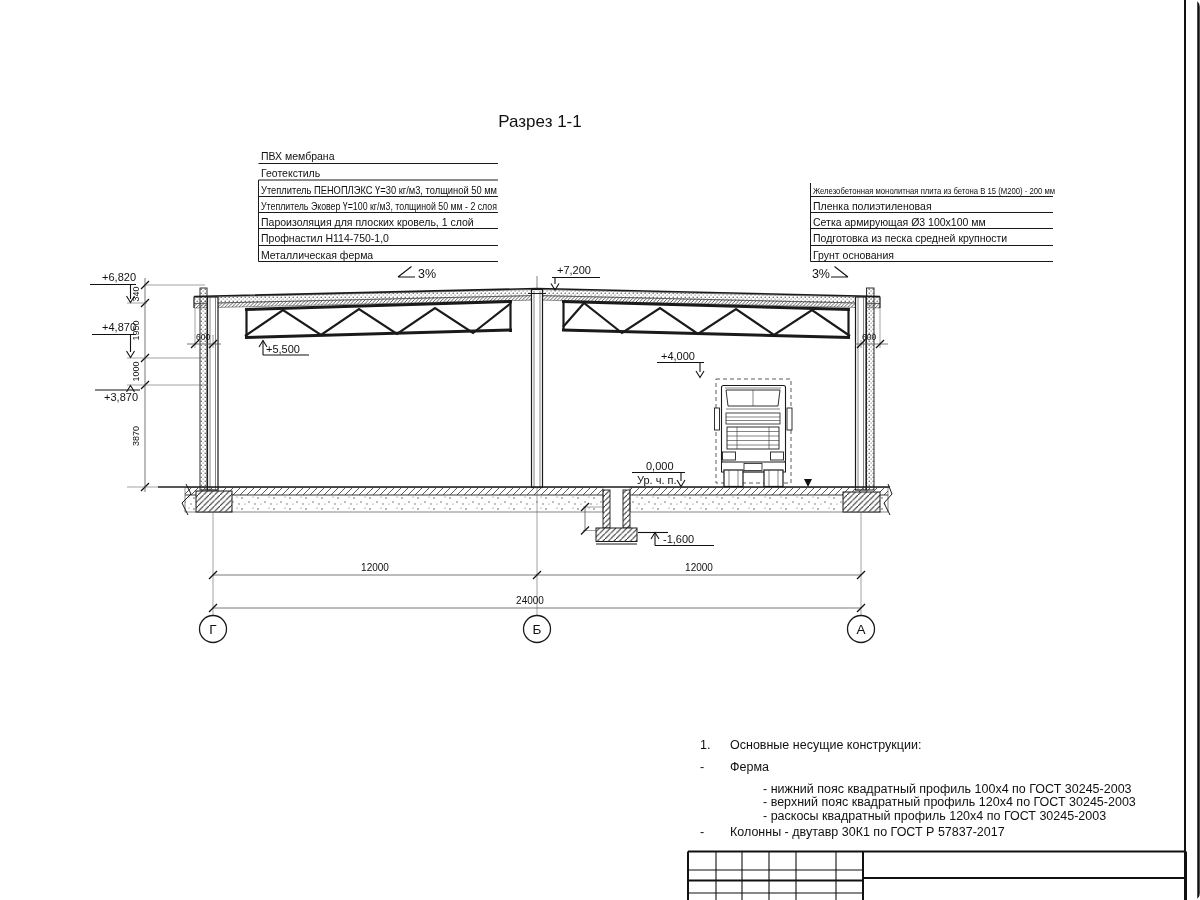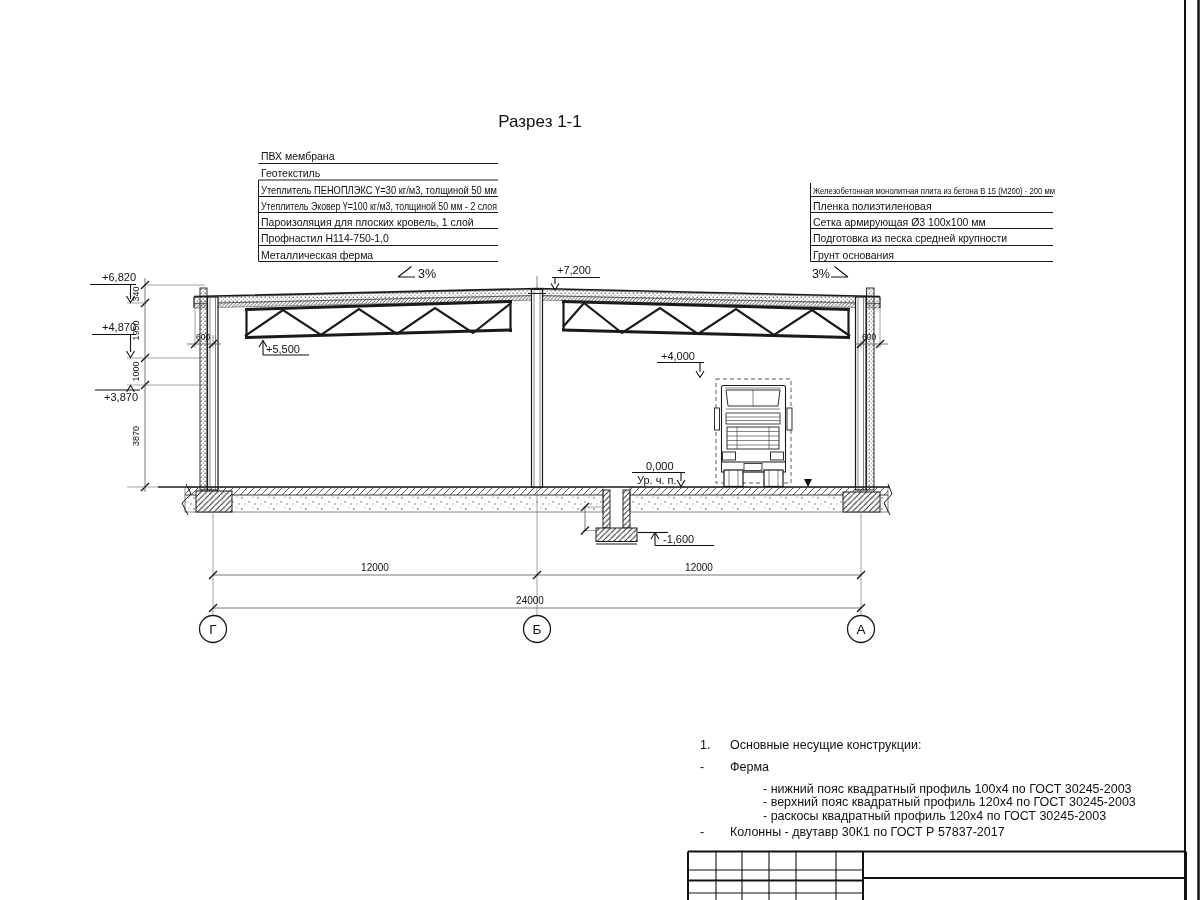--- a/index.html
+++ b/index.html
@@ -1,16 +1,16 @@
 <!DOCTYPE html>
 <html><head>
 <meta charset="utf-8">
 <style>
   html,body{margin:0;padding:0;background:#fff;}
-  #sheet{position:relative;width:1200px;height:900px;background:#ffffff;overflow:hidden;}
+  #sheet{position:relative;width:1200px;height:900px;background:#ffffff;overflow:hidden;border-radius:7px;}
   svg{display:block;}
   text{font-family:"Liberation Sans","DejaVu Sans",sans-serif;fill:#111;}
   .title{font-size:17px;}
   .lay{font-size:10.5px;}
   .lay-s{font-size:9.6px;}
   .elev{font-size:11px;}
   .dim{font-size:10px;}
   .vdim{font-size:9px;}
   .small{font-size:8.5px;}
   .ax{font-size:13.5px;}

